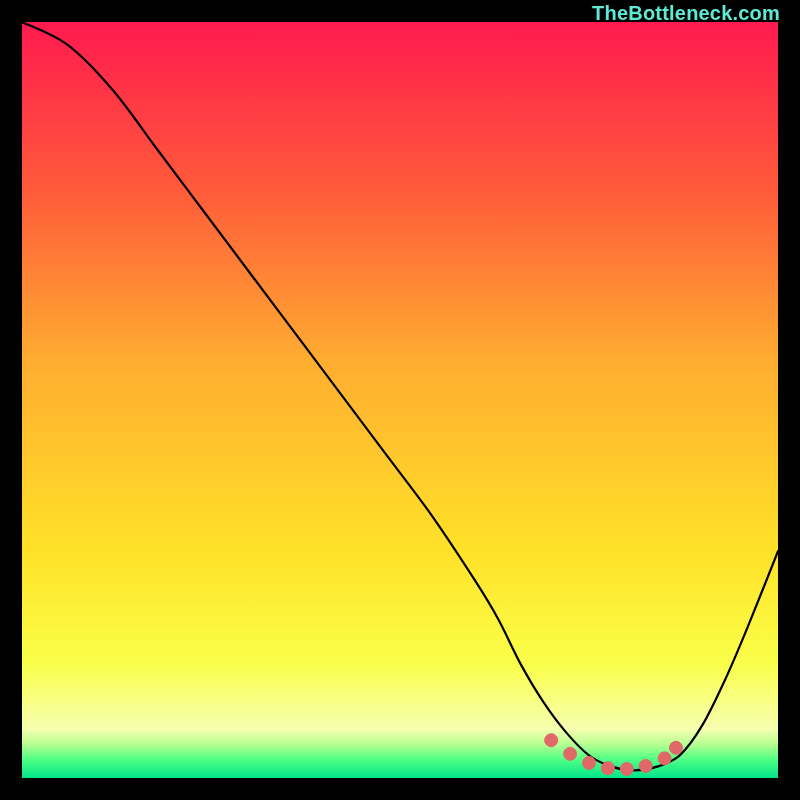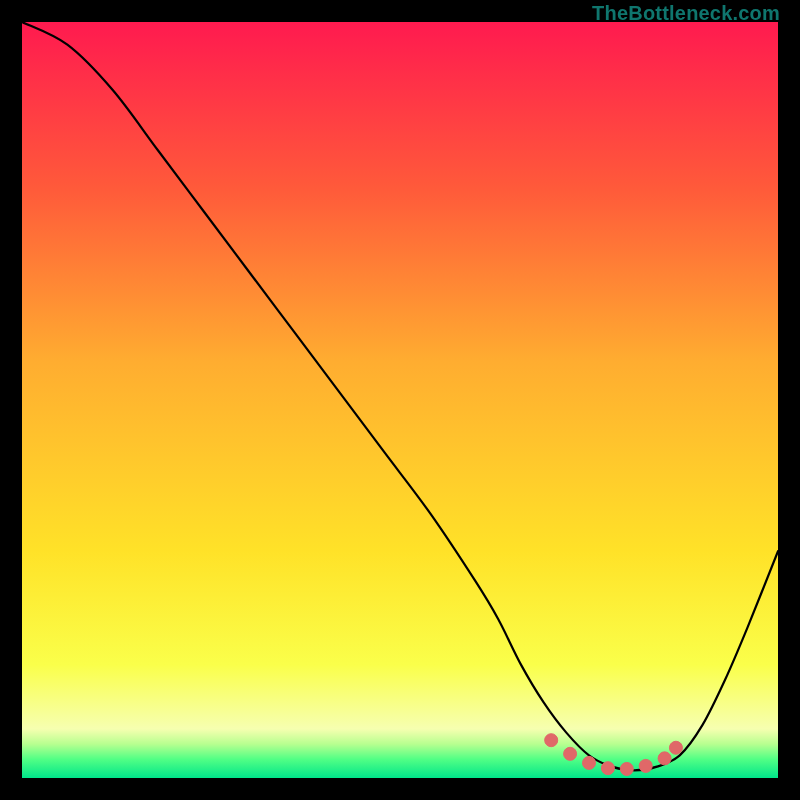--- a/index.html
+++ b/index.html
@@ -20,21 +20,21 @@
     overflow: hidden;
   }
   .gradient {
     position: absolute;
     top: 0; left: 0; right: 0; bottom: 0;
   }
   .watermark {
     position: absolute;
     top: 2px;
     right: 20px;
-    color: #0f766e;
+    color: #5eead4;
     font-size: 20px;
     font-weight: bold;
     letter-spacing: 0.2px;
   }
   .curve, .dots {
     position: absolute;
     top: 0; left: 0;
   }
 </style>
 </head>

